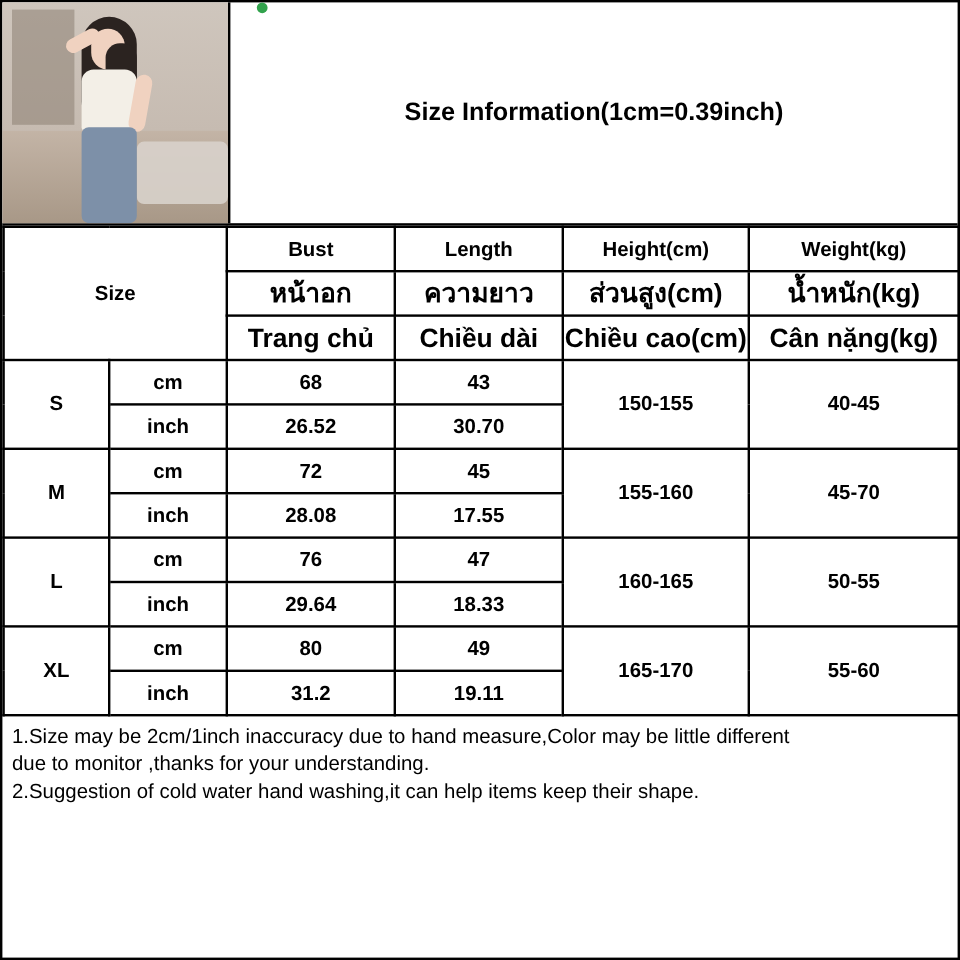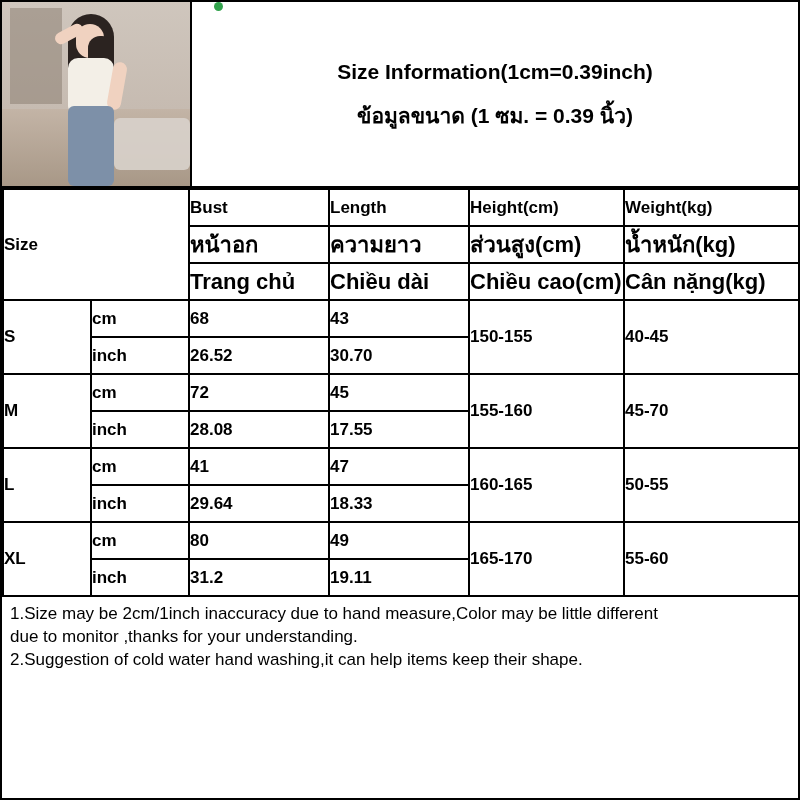--- a/index.html
+++ b/index.html
@@ -142,21 +142,21 @@
   }
 
   
   table.size-table {
     width: 100%;
     border-collapse: collapse;
     table-layout: fixed;
   }
   table.size-table td, table.size-table th {
     border: 2px solid #000;
-    text-align: left;
+    text-align: center;
     vertical-align: middle;
     font-size: 17px;
     font-weight: bold;
     padding: 0;
     height: 35px;
   }
   table.size-table td.unit, table.size-table td.val {
     font-weight: bold;
     margin-left: 19px;
   }
@@ -222,21 +222,20 @@
         <div class="face"></div>
         <div class="hair2"></div>
         <div class="top"></div>
         <div class="arm"></div>
         <div class="arm2"></div>
         <div class="jeans"></div>
       </div>
     </div>
     <div class="title-block">
       <div class="line">Size Information(1cm=0.39inch)</div>
-      <div class="line">ข้อมูลขนาด (1 ซม. = 0.39 นิ้ว)</div>
     </div>
   </div>
 
   <table class="size-table">
     <colgroup>
       <col class="col-size">
       <col class="col-unit">
       <col class="col-bust">
       <col class="col-length">
       <col class="col-height">
@@ -287,21 +286,21 @@
       </tr>
       <tr>
         <td class="unit">inch</td>
         <td class="val">28.08</td>
         <td class="val">17.55</td>
       </tr>
 
       <tr>
         <td class="size-cell" rowspan="2">L</td>
         <td class="unit">cm</td>
-        <td class="val">41</td>
+        <td class="val">76</td>
         <td class="val">47</td>
         <td class="span-cell" rowspan="2">160-165</td>
         <td class="span-cell" rowspan="2">50-55</td>
       </tr>
       <tr>
         <td class="unit">inch</td>
         <td class="val">29.64</td>
         <td class="val">18.33</td>
       </tr>
 

